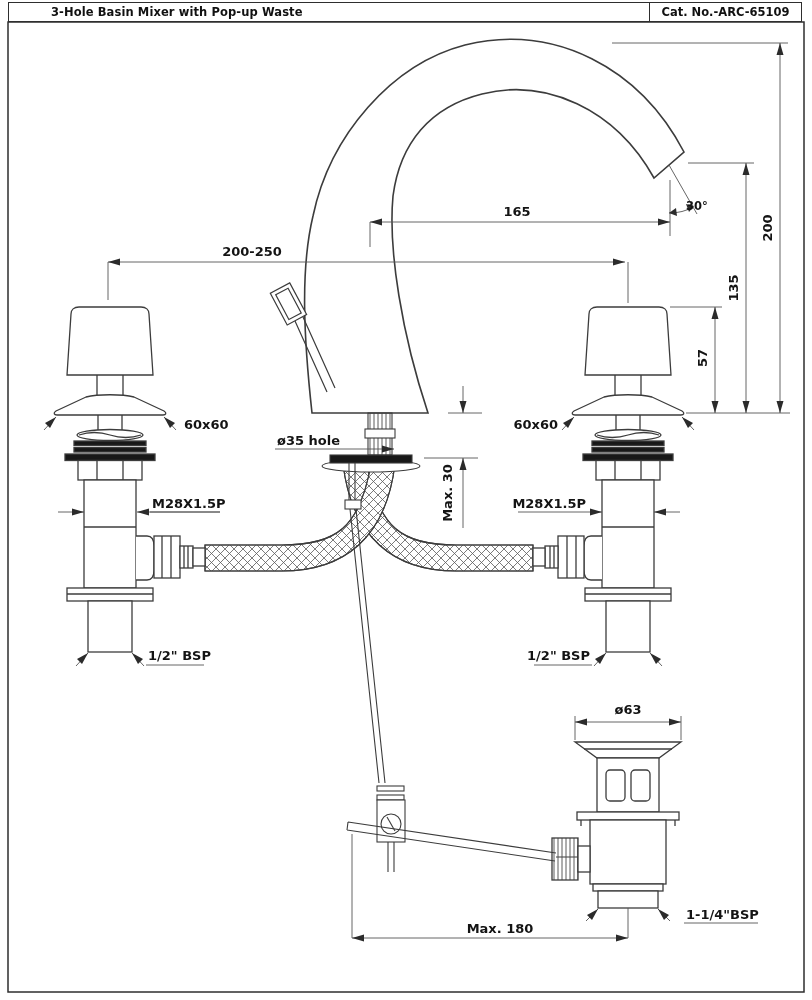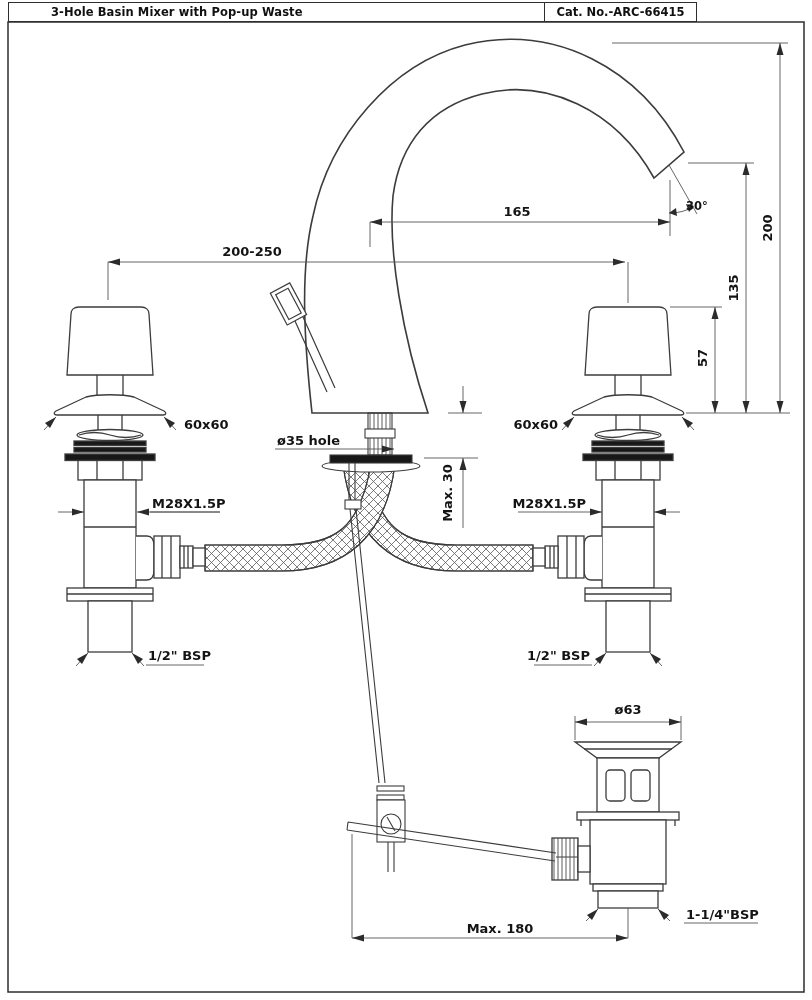--- a/index.html
+++ b/index.html
@@ -1,36 +1,36 @@
 <!DOCTYPE html>
 <html><head>
 <meta charset="utf-8">
 <style>
   html,body{margin:0;padding:0;background:#fff;}
   .page{position:relative;width:812px;height:1000px;background:#fff;overflow:hidden;
         font-family:"DejaVu Sans","Liberation Sans",sans-serif;}
-  .hdr{position:absolute;left:8px;top:2px;width:689px;height:20px;border:1.5px solid #2e2e2e;
+  .hdr{position:absolute;left:8px;top:2px;width:794px;height:20px;border:1.5px solid #2e2e2e;
        box-sizing:border-box;display:flex;align-items:stretch;background:#fff;z-index:5;}
   .hdr-title{flex:1;display:flex;align-items:center;padding-left:42px;
              font-size:11.5px;font-weight:bold;color:#111;letter-spacing:.1px;}
   .hdr-cat{width:151px;border-left:1.5px solid #2e2e2e;display:flex;align-items:center;
            justify-content:center;font-size:11.5px;font-weight:bold;color:#111;}
   svg{position:absolute;left:0;top:0;}
   svg text{font-family:"DejaVu Sans","Liberation Sans",sans-serif;font-weight:bold;
            font-size:13px;fill:#141414;}
   svg text.small{font-size:11.5px;}
 </style>
 </head>
 <body>
 
 <div class="page">
 
   <div class="hdr">
     <div class="hdr-title">3-Hole Basin Mixer with Pop-up Waste</div>
-    <div class="hdr-cat">Cat. No.-ARC-66415</div>
+    <div class="hdr-cat">Cat. No.-ARC-65109</div>
   </div>
 
   <svg width="812" height="1000" viewBox="0 0 812 1000">
     <defs>
       <pattern id="braid" patternUnits="userSpaceOnUse" width="9" height="9">
         <path d="M0,0 L9,9 M9,0 L0,9" stroke="#5a5a5a" stroke-width="0.8" fill="none"></path>
       </pattern>
       <pattern id="knurl" patternUnits="userSpaceOnUse" width="4" height="6">
         <path d="M2,0 L2,6" stroke="#4a4a4a" stroke-width="0.9" fill="none"></path>
       </pattern>

